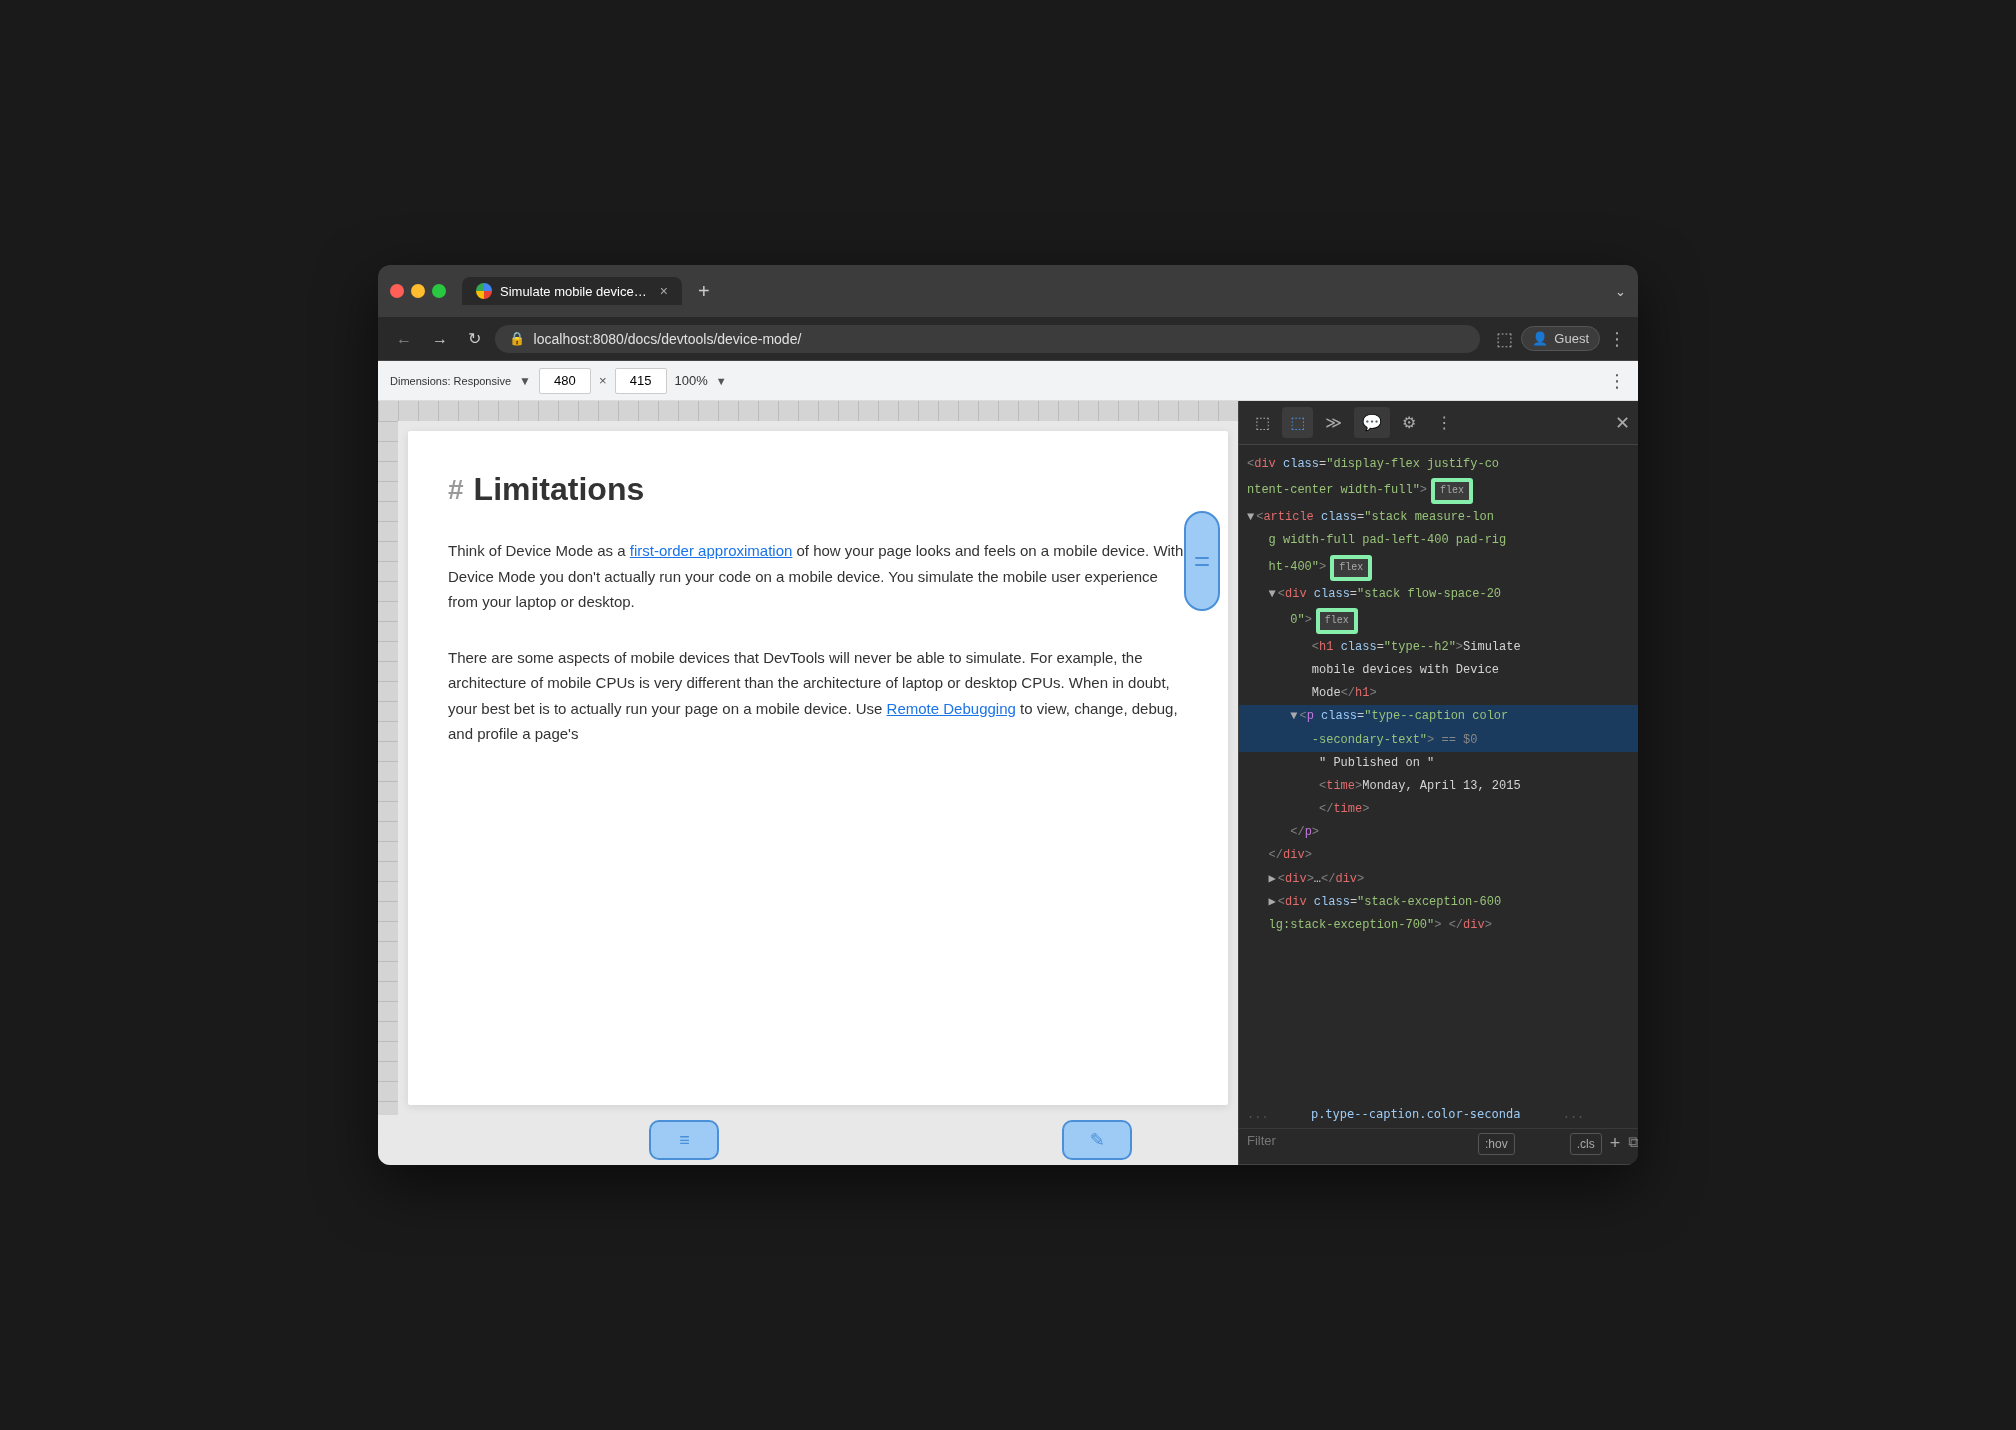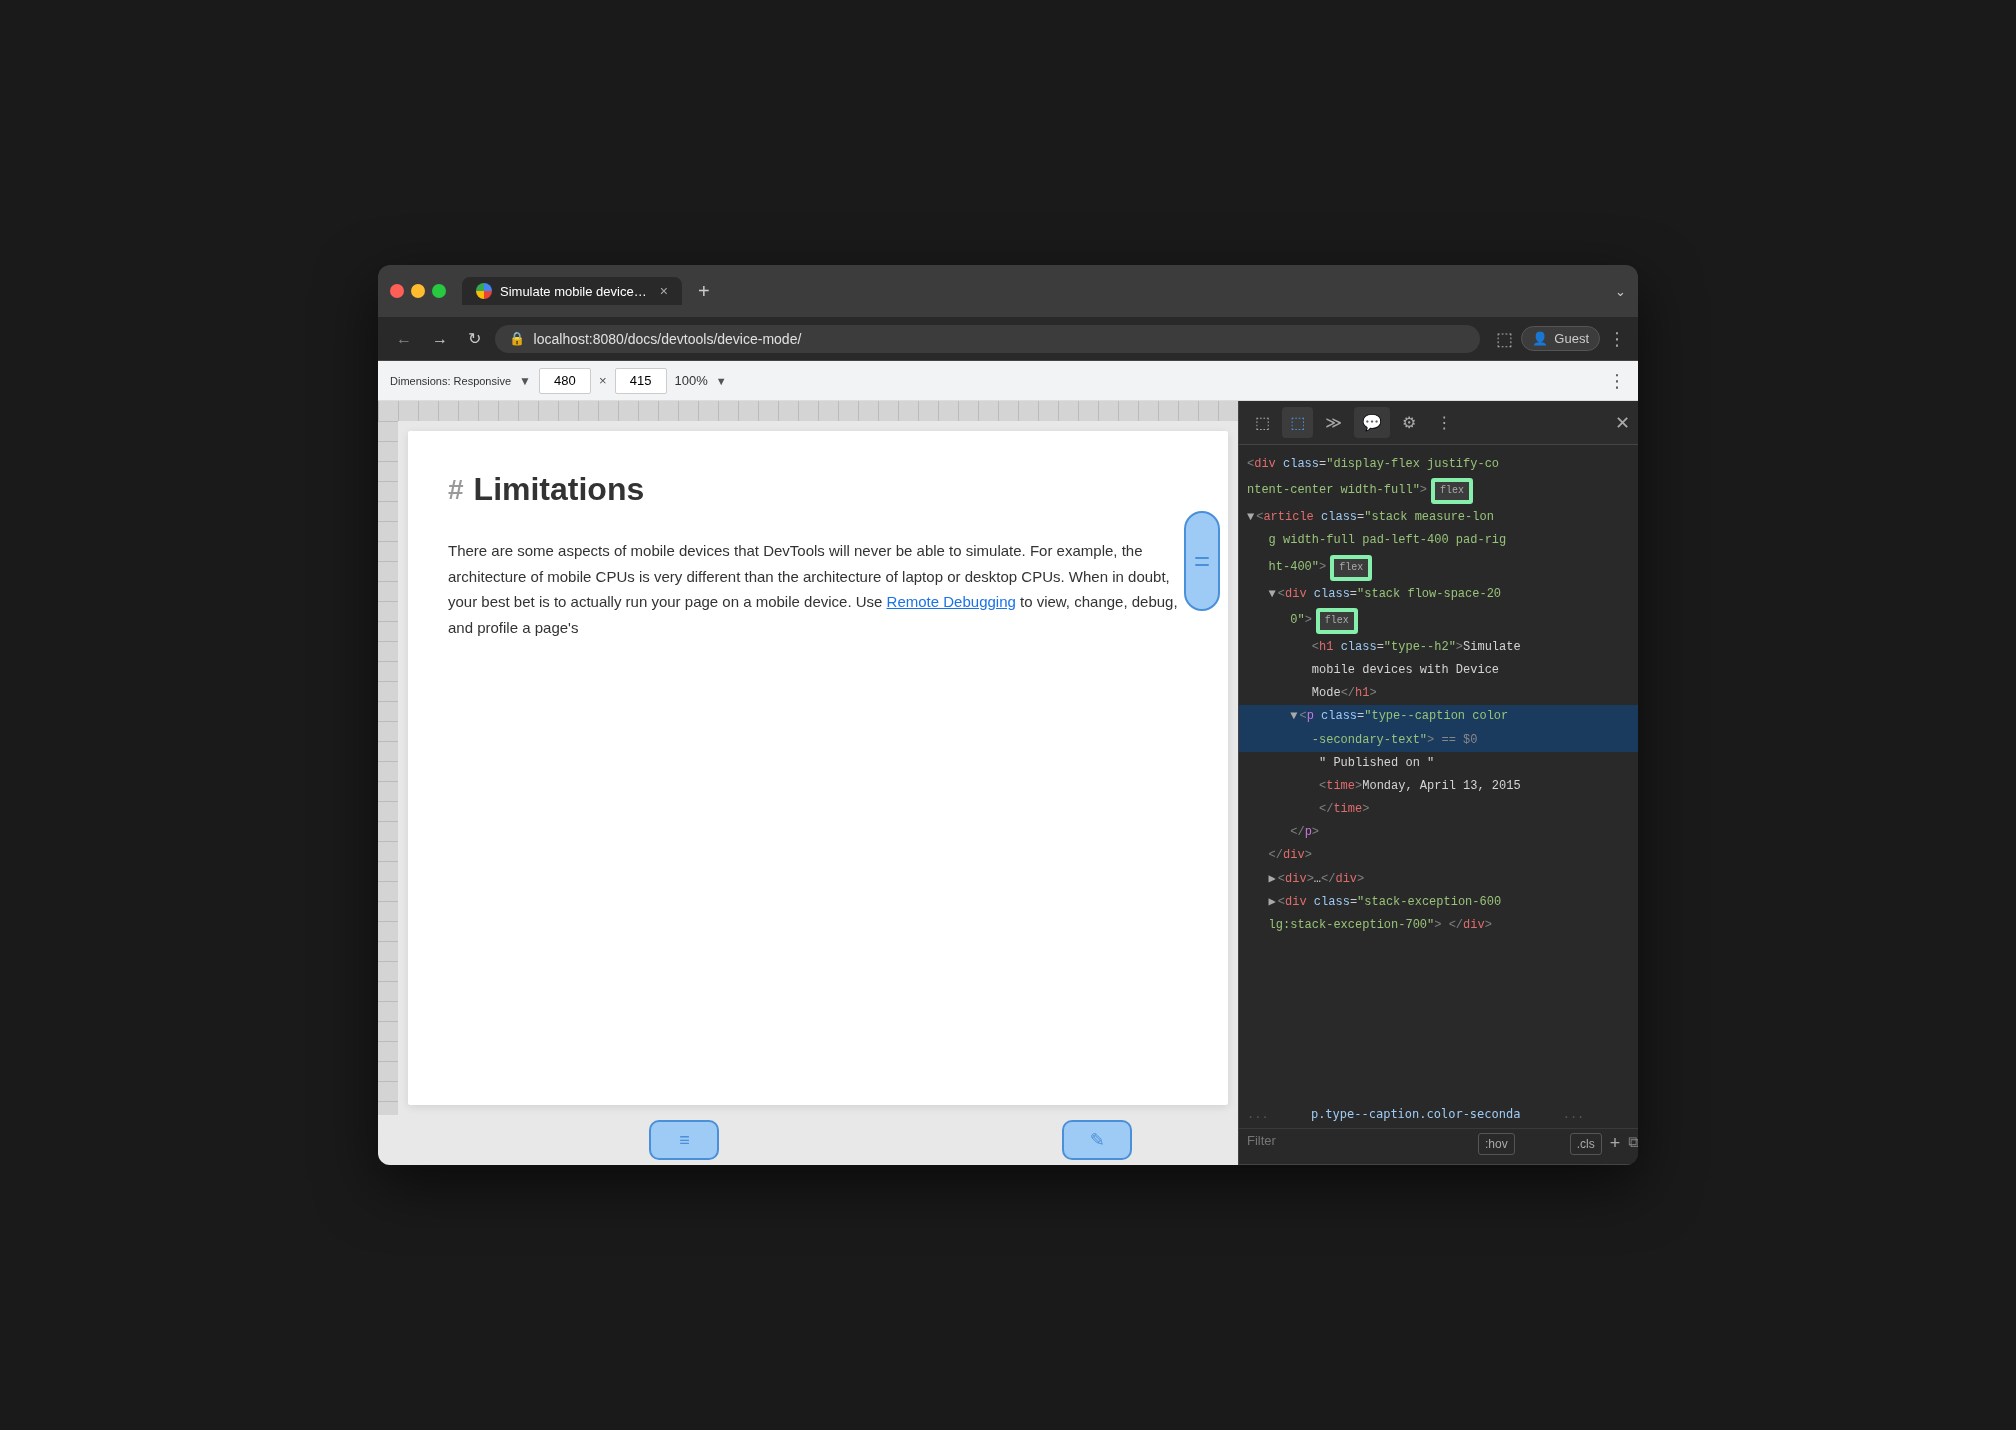--- a/index.html
+++ b/index.html
@@ -517,20 +517,23 @@
     <div class="page-viewport">
       <div class="ruler-h" style="background: linear-gradient(to right, #bbb 1px, transparent 1px), #d4d4d4; background-size: 20px 100%;"></div>
       <div class="page-content-wrap">
         <div class="ruler-v" style="background: linear-gradient(to bottom, #bbb 1px, transparent 1px), #d4d4d4; background-size: 100% 20px;"></div>
         <div class="page-content">
           <div class="page-h1">
             <span class="h1-hash">#</span>
             <span>Limitations</span>
           </div>
           <p class="page-paragraph">
+            Think of Device Mode as a <a class="page-link">first-order approximation</a> of how your page looks and feels on a mobile device. With Device Mode you don't actually run your code on a mobile device. You simulate the mobile user experience from your laptop or desktop.
+          </p>
+          <p class="page-paragraph">
             There are some aspects of mobile devices that DevTools will never be able to simulate. For example, the architecture of mobile CPUs is very different than the architecture of laptop or desktop CPUs. When in doubt, your best bet is to actually run your page on a mobile device. Use <a class="page-link">Remote Debugging</a> to view, change, debug, and profile a page's
           </p>
 
           <div class="scrollbar-handle">
             <div class="scrollbar-handle-inner">
               <div class="scrollbar-line"></div>
               <div class="scrollbar-line"></div>
             </div>
           </div>
         </div>

